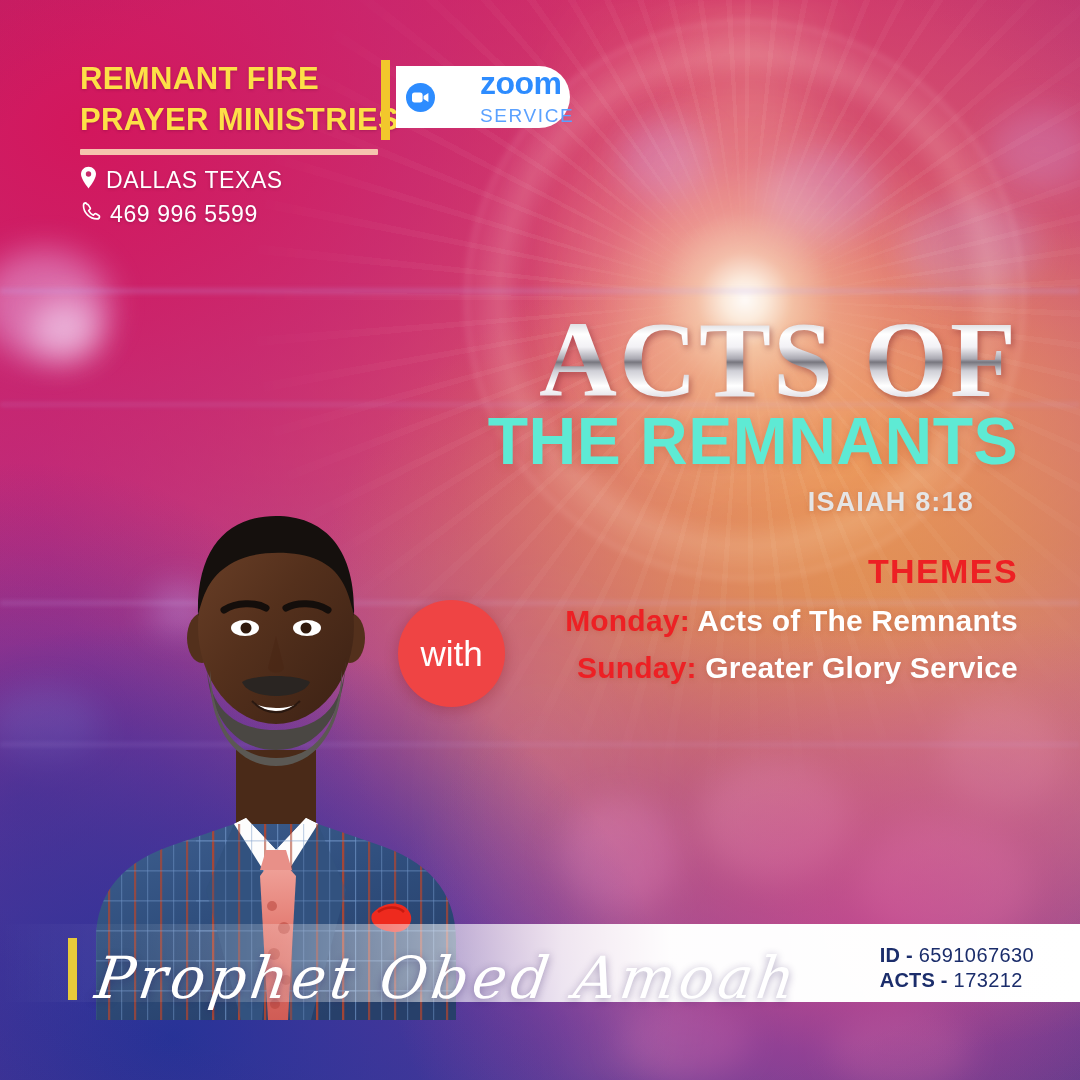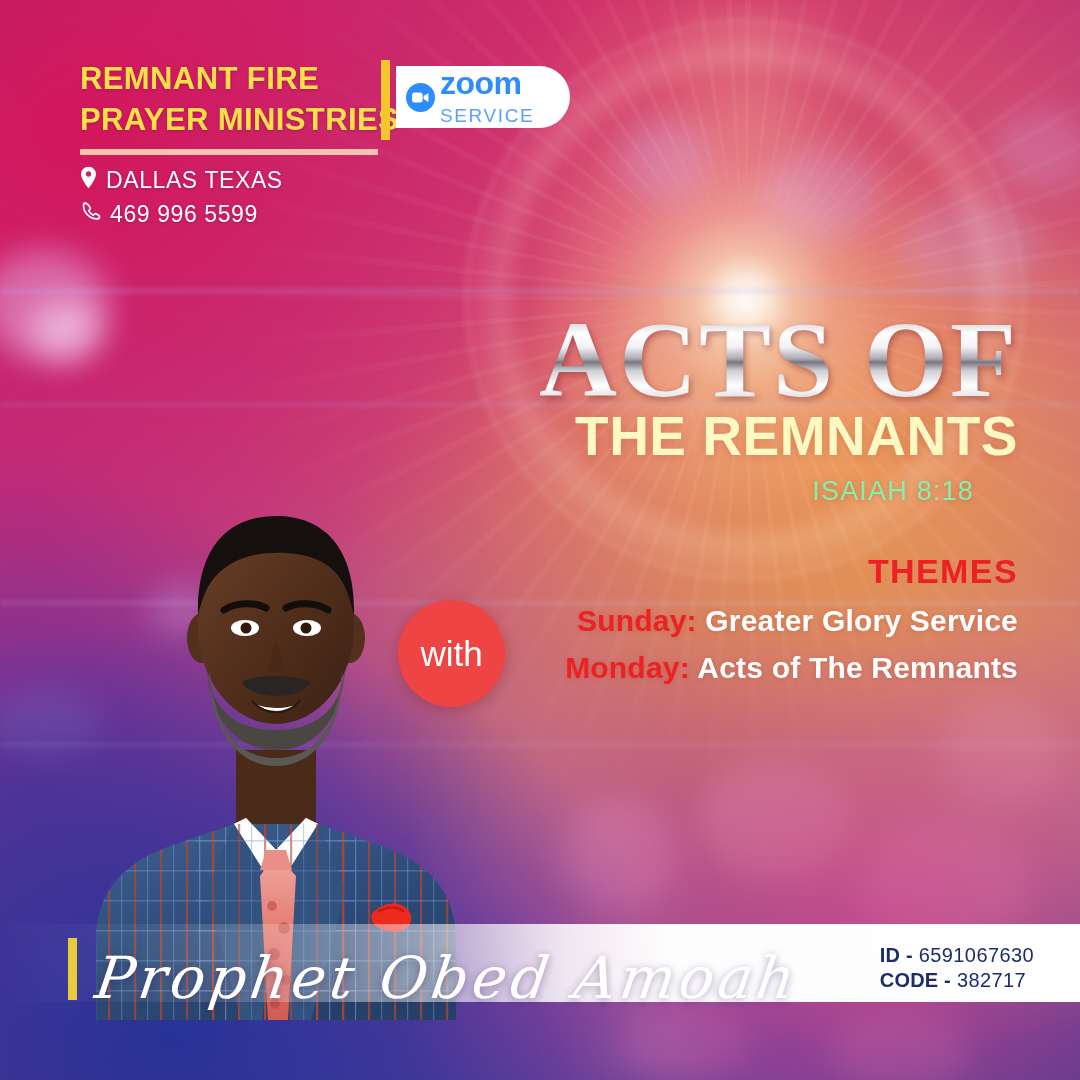--- a/index.html
+++ b/index.html
@@ -141,21 +141,21 @@
     background:#f2c72c;
   }
 
   .zoom-pill {
     position:absolute; left:396px; top:66px;
     width:174px; height:62px;
     background:#ffffff;
     border-radius:0 31px 31px 0;
     display:flex; align-items:center;
   }
-  .zoom-inner { display:flex; align-items:center; padding-left:10px; }
+  .zoom-inner { display:flex; align-items:center; padding-left:10px;gap:40px; }
   .zoom-cam {
     width:29px; height:29px; border-radius:50%;
     background:#2D8CFF;
     display:flex; align-items:center; justify-content:center;
     margin-right:5px; flex:none;
   }
   .zoom-words { display:flex; flex-direction:column; line-height:1; }
   .zoom-word {
     color:#2D8CFF; font-weight:700; font-size:32px;
     letter-spacing:-.5px; margin-top:-2px;
@@ -187,32 +187,32 @@
       #a9a8b1 49%, #77767e 52%, #cfcfd6 60%,
       #ffffff 74%, #dedde4 86%, #8e8d96 100%);
     -webkit-background-clip: text;
             background-clip: text;
     color: transparent;
     -webkit-text-fill-color: transparent;
     filter: drop-shadow(2px 3px 3px rgba(120,30,40,0.45));
     margin:0;
   }
   .title-remnants {
-    color:#fef9c3;
-    font-size:55px;
+    color:#5eead4;
+    font-size:66px;
     font-weight:700;
     line-height:1.02;
     letter-spacing:.5px;
     margin-top:-6px;
     text-shadow: 0 2px 10px rgba(180,70,40,0.30);
   }
   .title-verse {
-    color:#86efac;
+    color:#e5e5e5;
     font-size:27px;
-    font-weight:400;
+    font-weight:700;
     letter-spacing:1.2px;
     margin-top:12px;
     margin-right:44px;
     text-shadow: 0 1px 5px rgba(170,70,40,0.35);
   }
 
   
   .themes { position:absolute; right:62px; top:552px; text-align:right; }
   .themes-head {
     color:#ED2024; font-size:34px; font-weight:900;
@@ -464,38 +464,38 @@
 
   <div class="title-block">
     <div class="title-acts">ACTS OF</div>
     <div class="title-remnants">THE REMNANTS</div>
     <div class="title-verse">ISAIAH 8:18</div>
   </div>
 
   <div class="themes">
     <div class="themes-head">THEMES</div>
     <div class="theme-line">
+      <span class="theme-day">Monday:</span>
+      <span class="theme-txt">Acts of The Remnants</span>
+    </div>
+    <div class="theme-line">
       <span class="theme-day">Sunday:</span>
       <span class="theme-txt">Greater Glory Service</span>
-    </div>
-    <div class="theme-line">
-      <span class="theme-day">Monday:</span>
-      <span class="theme-txt">Acts of The Remnants</span>
     </div>
   </div>
 
 
   <div class="bottom-banner"></div>
   <div class="name-bar"></div>
   <div class="prophet-name">Prophet Obed Amoah</div>
 
   <div class="meeting-info">
     <div class="meeting-row">
       <b>ID -</b>
       <span>6591067630</span>
     </div>
     <div class="meeting-row">
-      <b>CODE -</b>
-      <span>382717</span>
+      <b>ACTS -</b>
+      <span>173212</span>
     </div>
   </div>
 
 </div>
 
 </body></html>

